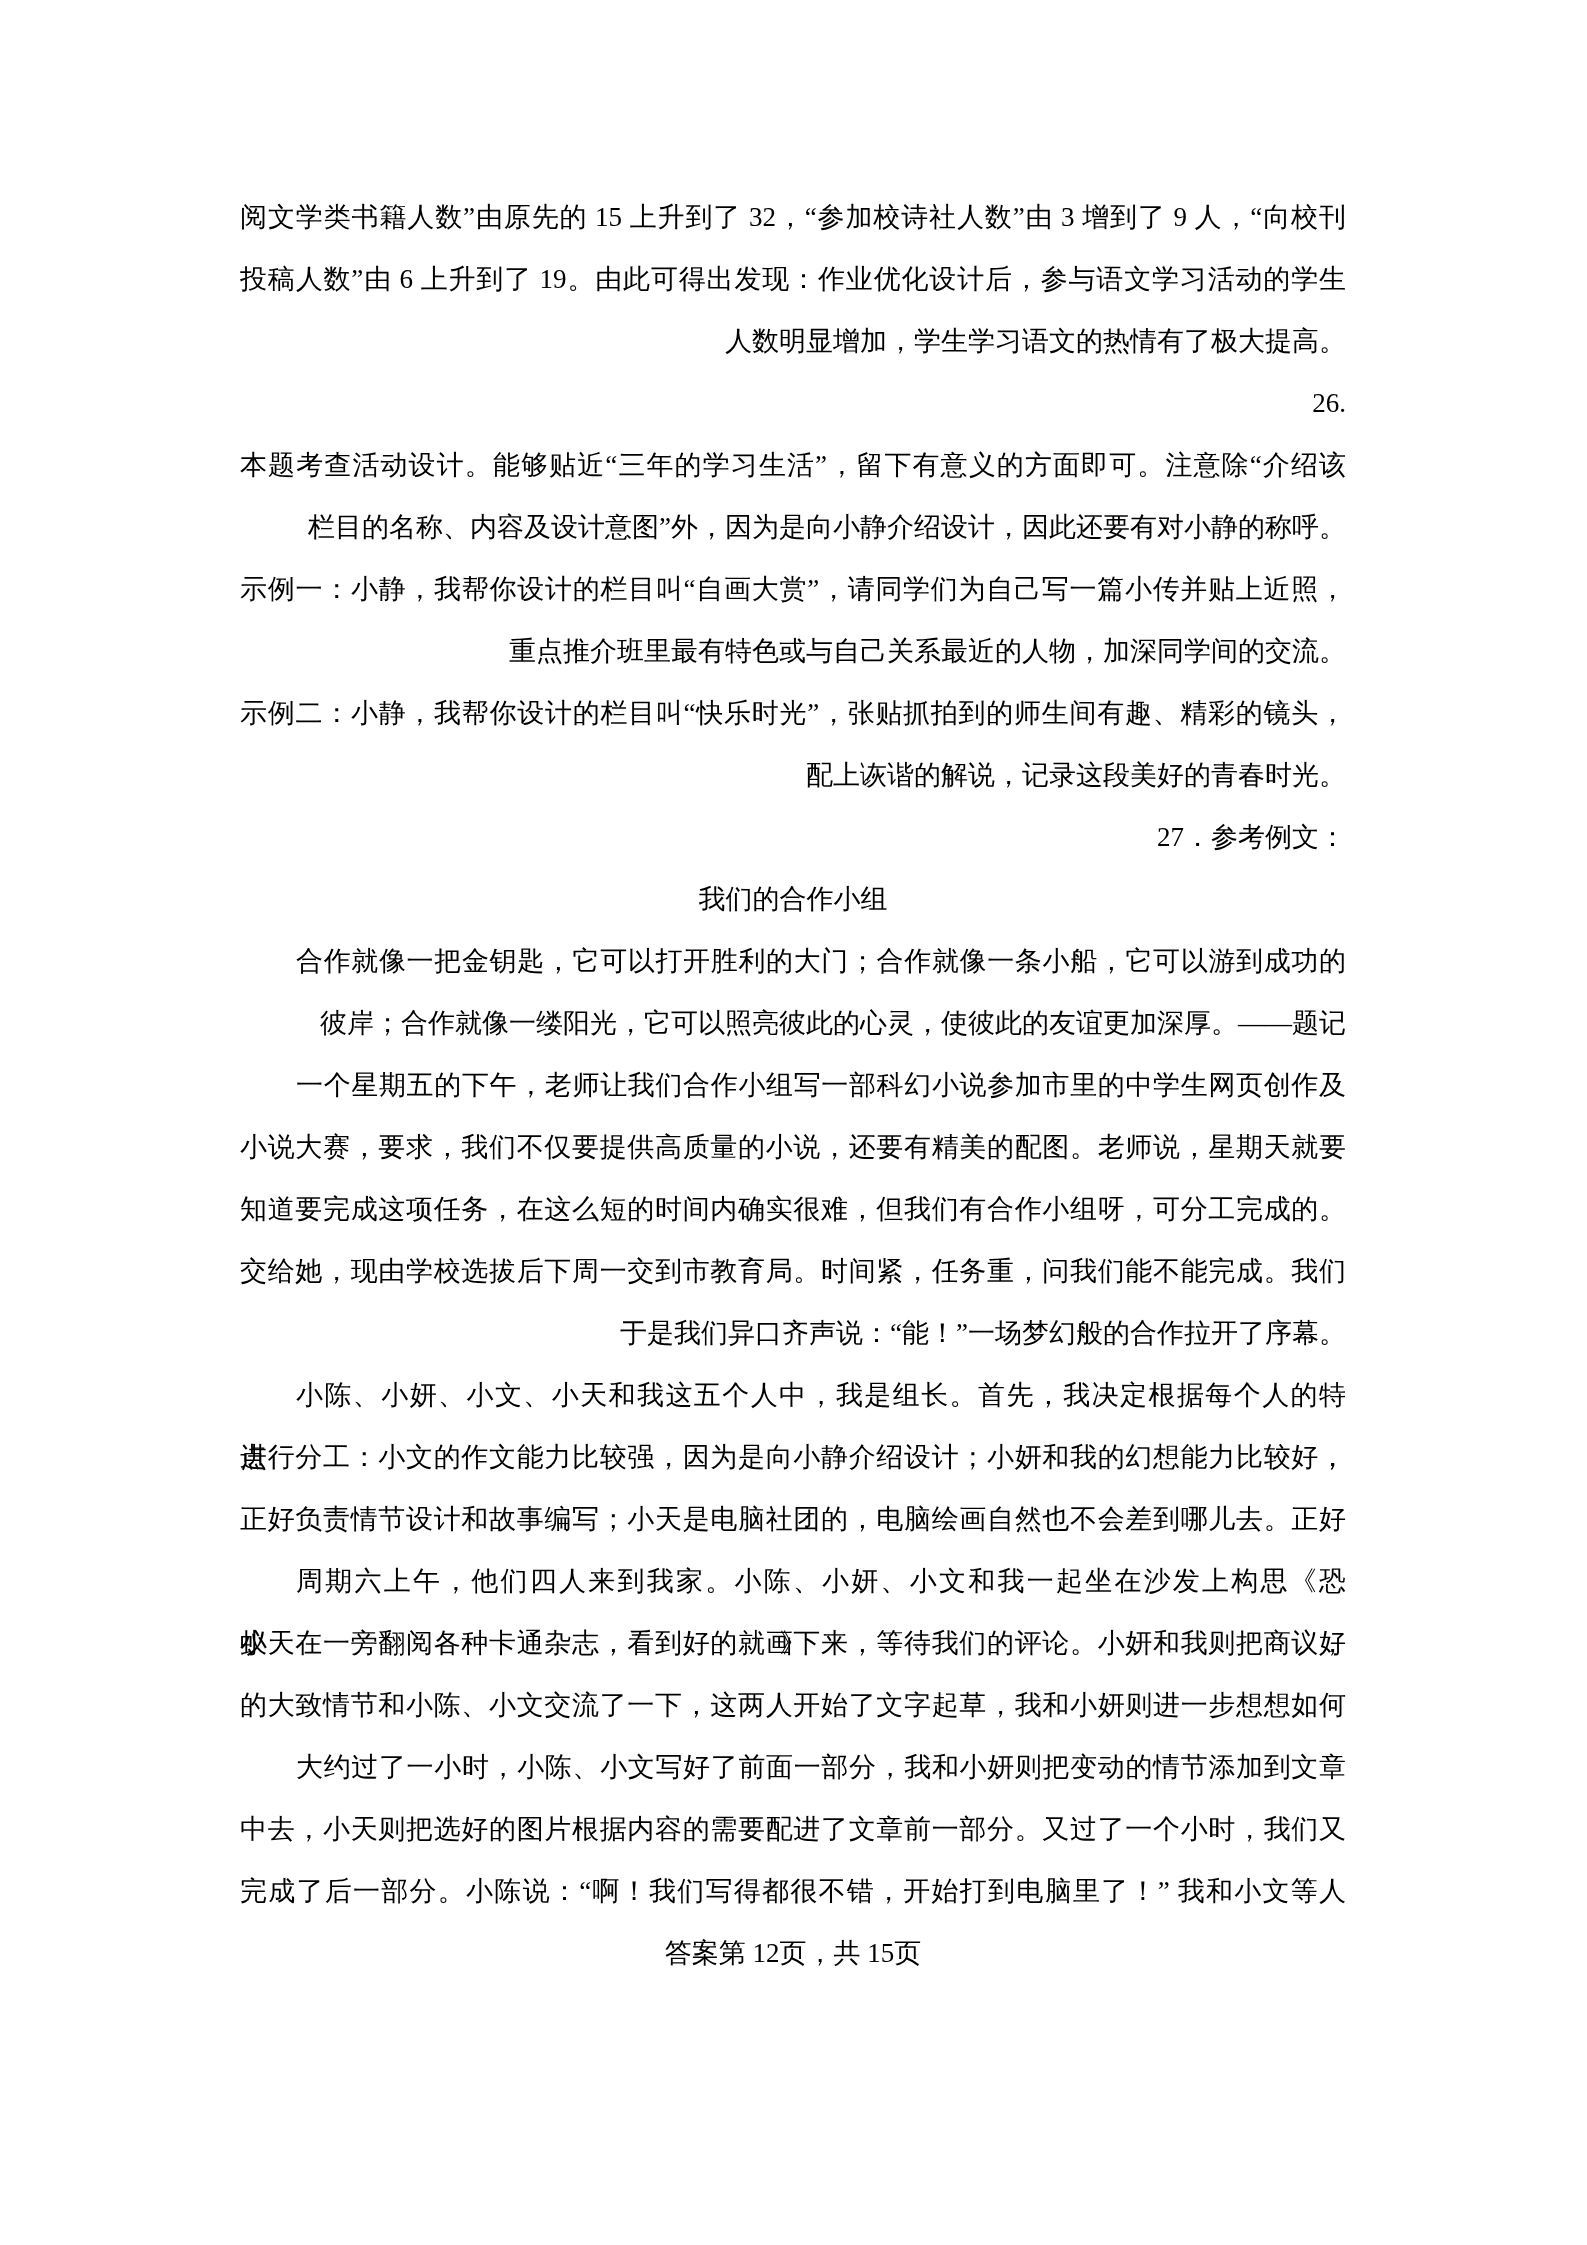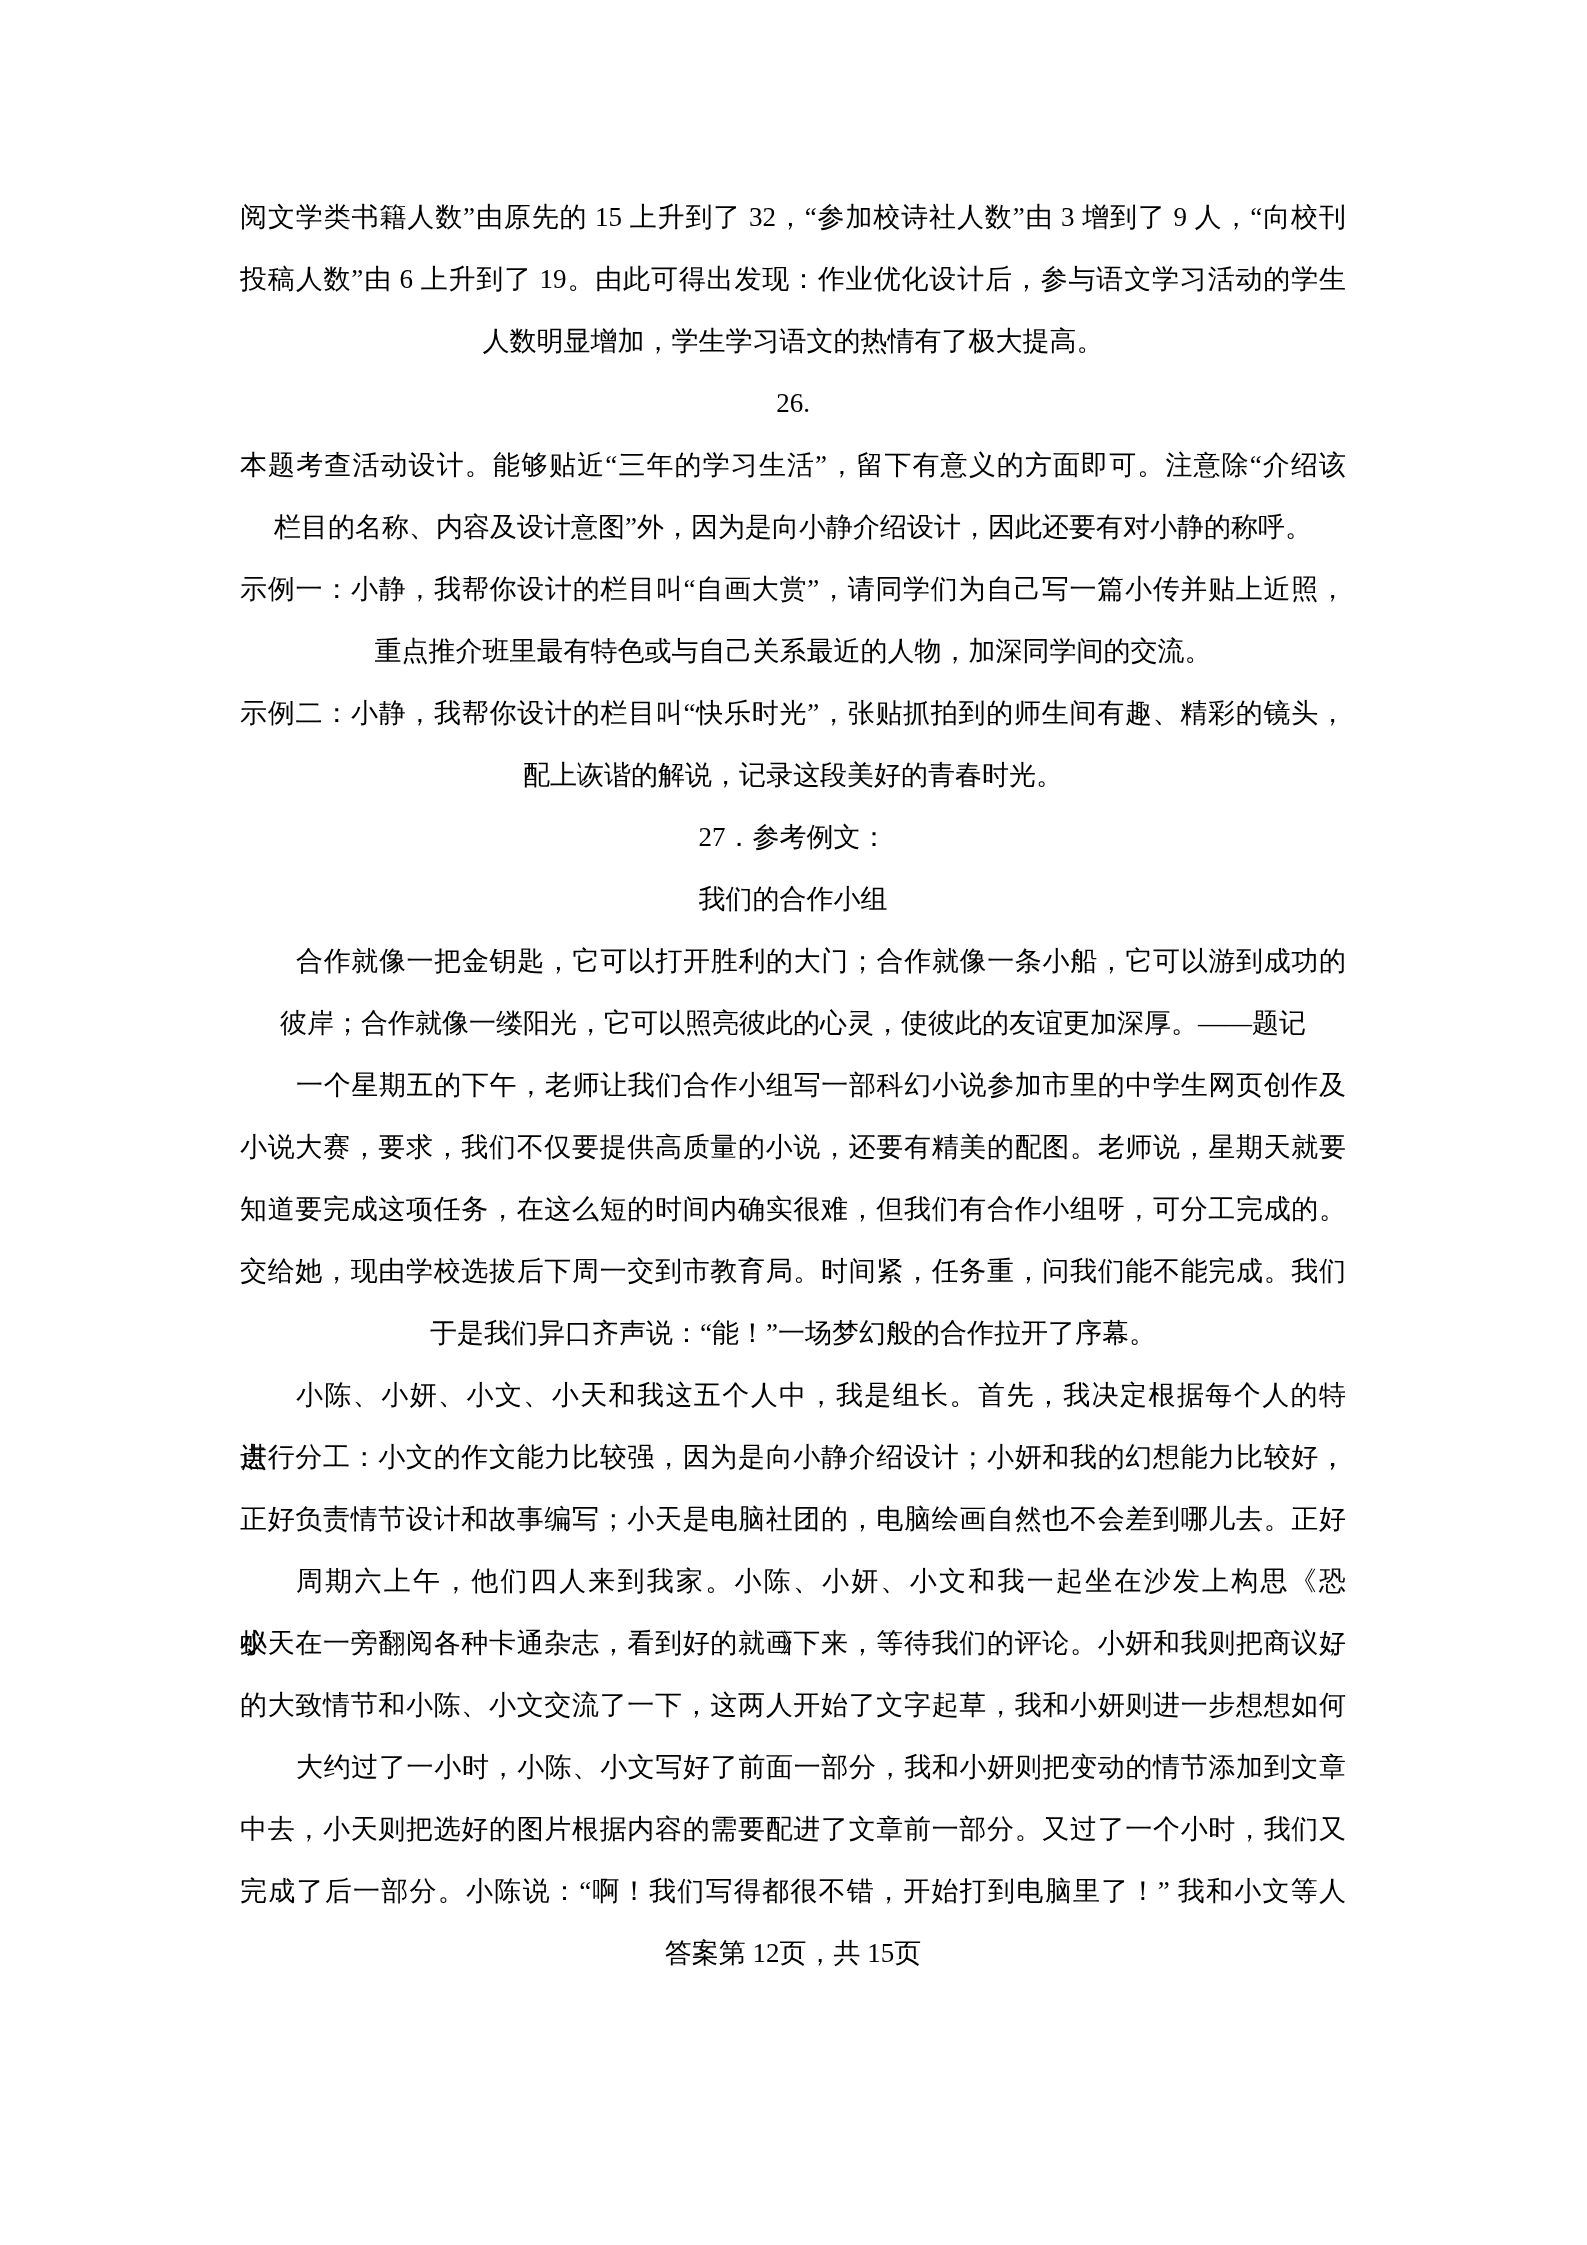--- a/index.html
+++ b/index.html
@@ -20,21 +20,21 @@
   .content {
     position: absolute;
     left: 240px;
     top: 186px;
     width: 1106px;
   }
   .line {
     height: 62px;
     line-height: 62px;
     font-size: 27px;
-    text-align: center;
+    text-align: right;
     white-space: normal;
   }
   .full {
     text-align: justify;
     text-align-last: justify;
     text-justify: inter-ideograph;
   }
   .indent {
     text-indent: 56px;
   }

